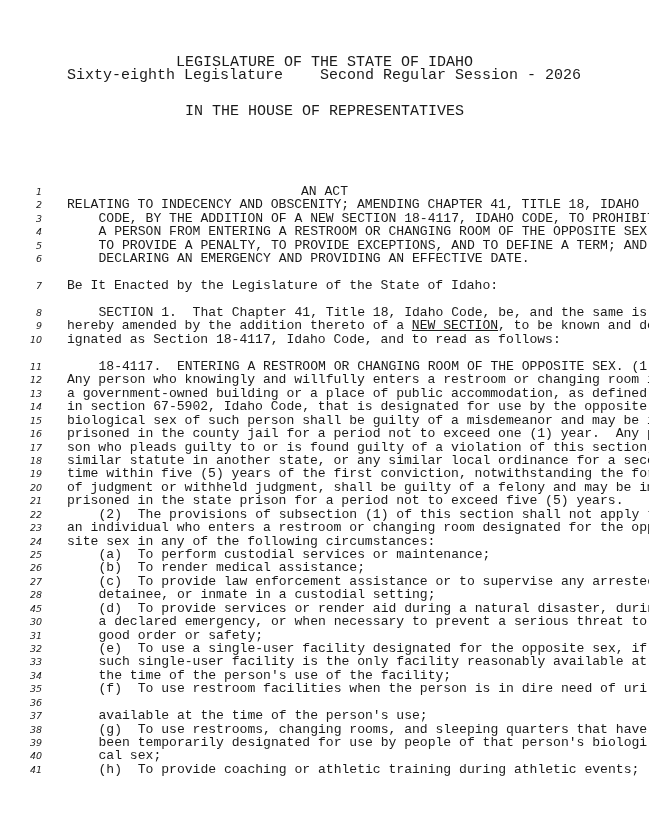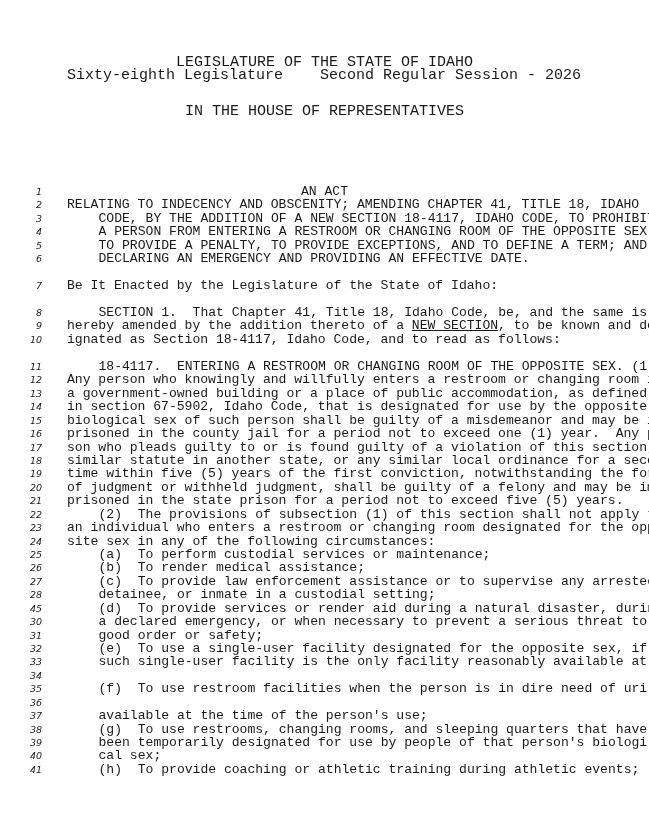--- a/index.html
+++ b/index.html
@@ -152,20 +152,21 @@
       <div class="ln" style="top: 642px;">
         <span class="num">32</span>
         <span class="txt" style="left: 98.52px;">(e)  To use a single-user facility designated for the opposite sex, if</span>
       </div>
       <div class="ln" style="top: 655px;">
         <span class="num">33</span>
         <span class="txt" style="left: 98.52px;">such single-user facility is the only facility reasonably available at</span>
       </div>
       <div class="ln" style="top: 669px;">
         <span class="num">34</span>
+        <span class="txt" style="left: 98.52px;">the time of the person's use of the facility;</span>
       </div>
       <div class="ln" style="top: 682px;">
         <span class="num">35</span>
         <span class="txt" style="left: 98.52px;">(f)  To use restroom facilities when the person is in dire need of uri-</span>
       </div>
       <div class="ln" style="top: 696px;">
         <span class="num">36</span>
       </div>
       <div class="ln" style="top: 709px;">
         <span class="num">37</span>

